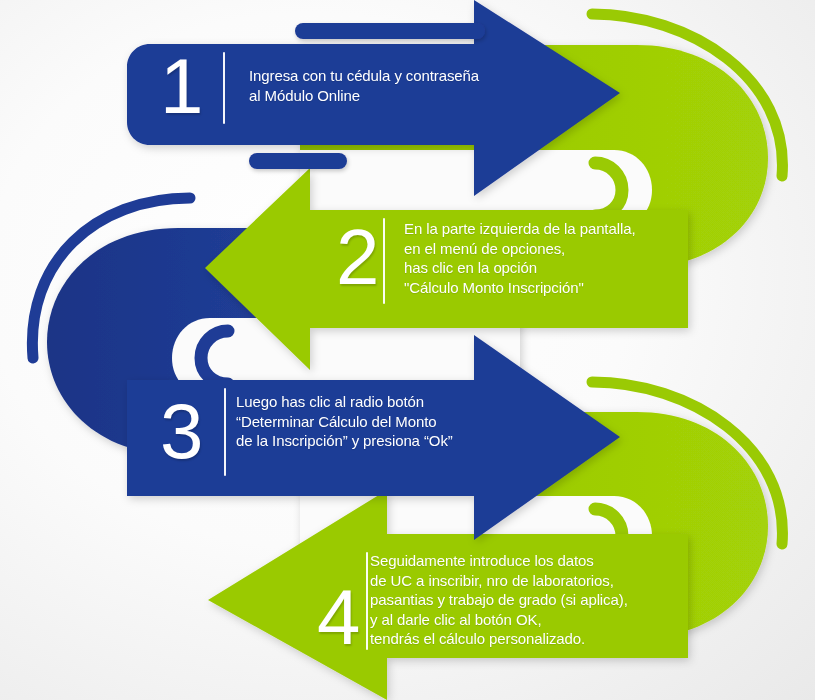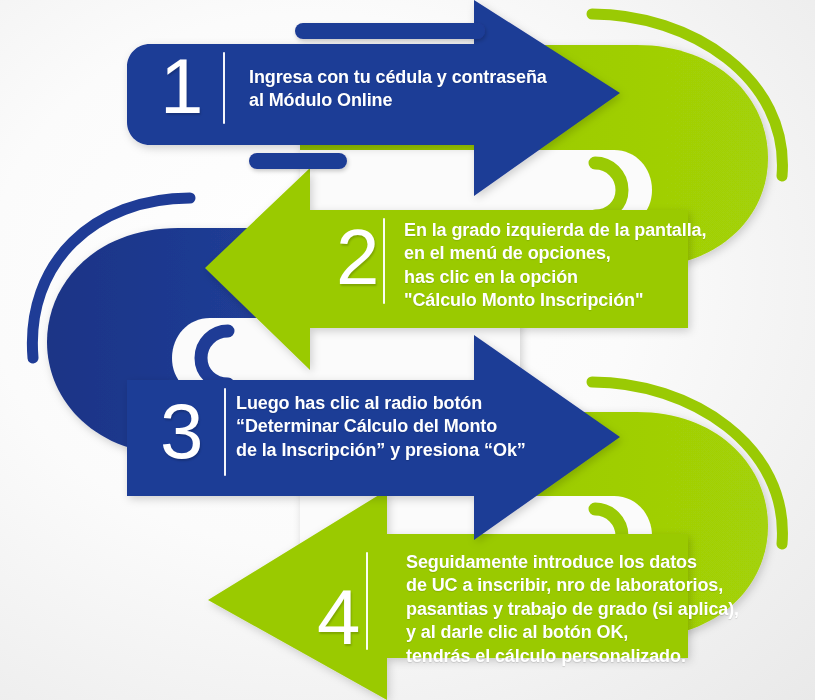--- a/index.html
+++ b/index.html
@@ -25,22 +25,22 @@
     left: 0;
     top: 0;
     width: 815px;
     height: 700px;
   }
   
   .step-text {
     position: absolute;
     color: #ffffff;
     font-family: "Liberation Sans", sans-serif;
-    font-weight: bold;
-    font-size: 18px;
+    font-weight: normal;
+    font-size: 15px;
     line-height: 1.30;
     letter-spacing: -0.1px;
     white-space: pre-line;
     text-shadow: 0 1px 1px rgba(0,0,0,0.12);
   }
   .step-num {
     position: absolute;
     color: #ffffff;
     font-family: "Liberation Sans", sans-serif;
     font-weight: 300;
@@ -67,21 +67,21 @@
   #txt-2 { left: 404px; top: 219px; }
 
   
   #num-3 { left: 160px; top: 392px; }
   #div-3 { left: 224px; top: 388px; height: 88px; }
   #txt-3 { left: 236px; top: 392px; }
 
   
   #num-4 { left: 317px; top: 578px; }
   #div-4 { left: 366px; top: 552px; height: 98px; }
-  #txt-4 { left: 406px; top: 551px; }
+  #txt-4 { left: 370px; top: 551px; }
 </style>
 </head>
 <body>
 
 <div id="stage">
 
   <svg id="art" viewBox="0 0 815 700" xmlns="http://www.w3.org/2000/svg">
     <defs>
       <linearGradient id="gradGreenTop" x1="0" y1="0" x2="1" y2="0">
         <stop offset="0%" stop-color="#8CBB03"></stop>
@@ -205,21 +205,21 @@
 
   </svg>
 
   <div class="step-num" id="num-1">1</div>
   <div class="divider" id="div-1"></div>
   <div class="step-text" id="txt-1">Ingresa con tu cédula y contraseña
 al Módulo Online</div>
 
   <div class="step-num" id="num-2">2</div>
   <div class="divider" id="div-2"></div>
-  <div class="step-text" id="txt-2">En la grado izquierda de la pantalla,
+  <div class="step-text" id="txt-2">En la parte izquierda de la pantalla,
 en el menú de opciones,
 has clic en la opción
 "Cálculo Monto Inscripción"</div>
 
   <div class="step-num" id="num-3">3</div>
   <div class="divider" id="div-3"></div>
   <div class="step-text" id="txt-3">Luego has clic al radio botón
 “Determinar Cálculo del Monto
 de la Inscripción” y presiona “Ok”</div>
 

